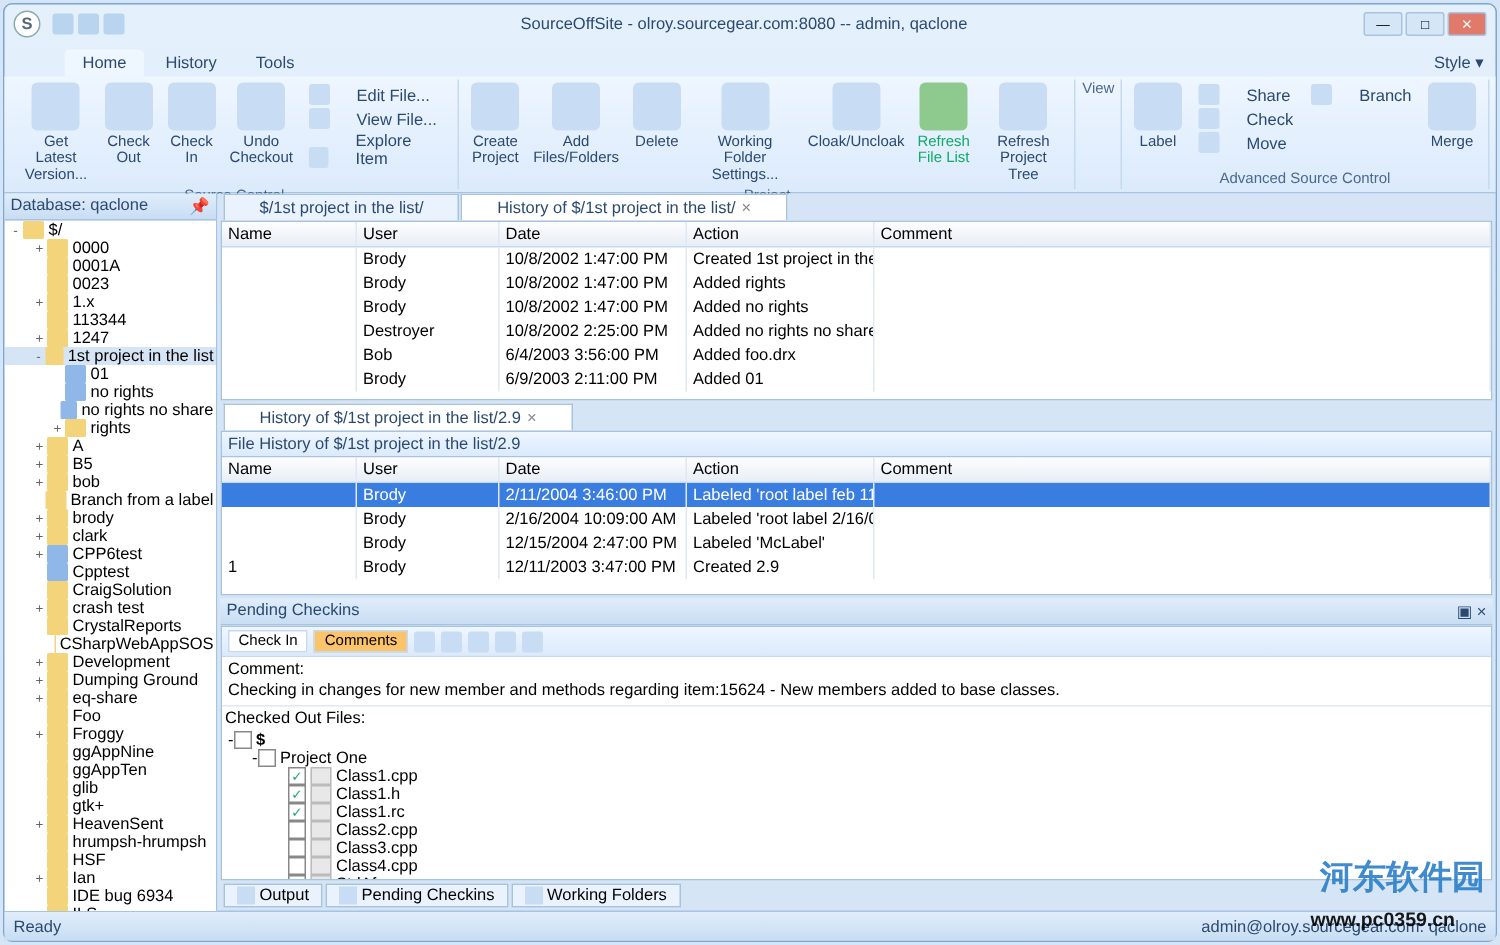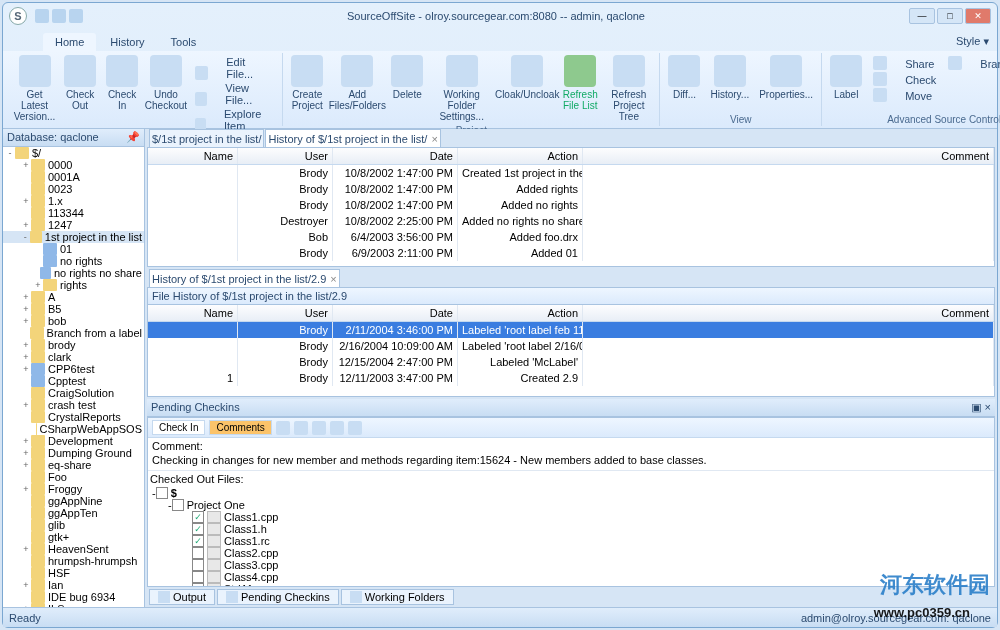--- a/index.html
+++ b/index.html
@@ -32,27 +32,27 @@
 .sidebar { width: 142px; display: flex; flex-direction: column; background: #eaf3fd; border-right: 1px solid #a8c3e0; }
 .panel-hdr { background: linear-gradient(#e0edfb, #c8ddf3); padding: 2px 4px; color: #2b4a6f; display: flex; justify-content: space-between; border-bottom: 1px solid #a8c3e0; }
 .tree { flex: 1; overflow: auto; background: #fff; font-size: 11px; }
 .tree-item { display: flex; align-items: center; padding: 0 2px; white-space: nowrap; cursor: pointer; }
 .tree-item .tw { width: 10px; text-align: center; color: #666; font-size: 9px; }
 .tree-item .fic { width: 14px; height: 12px; background: #f3d47a; border-radius: 1px; margin-right: 3px; }
 .tree-item .fic.blue { background: #8fb8e8; }
 .tree-item.sel { background: #d6e5f5; }
 .main { flex: 1; display: flex; flex-direction: column; background: #d6e5f5; overflow: hidden; }
 .doc-tabs { height: 18px; display: flex; background: #d6e5f5; padding-left: 4px; gap: 1px; }
-.doc-tab { background: #eaf3fd; padding: 2px 2px; font-size: 10px; color: #2b4a6f; border: 1px solid #a8c3e0; border-bottom: none; cursor: pointer; display: flex; align-items: center; gap: 4px; }
+.doc-tab { background: #eaf3fd; padding: 2px 23px; font-size: 10px; color: #2b4a6f; border: 1px solid #a8c3e0; border-bottom: none; cursor: pointer; display: flex; align-items: center; gap: 4px; }
 .doc-tab.active { background: #fff; }
 .doc-tab .x { color: #888; }
 .grid-panel { background: #fff; border: 1px solid #a8c3e0; margin: 0 2px 2px 2px; display: flex; flex-direction: column; overflow: hidden; }
 .grid-title { background: linear-gradient(#eef6ff, #dbeafc); padding: 2px 4px; color: #2b4a6f; border-bottom: 1px solid #a8c3e0; }
 .grid-hdr { display: flex; background: linear-gradient(#fdfdfe, #e8eef6); border-bottom: 1px solid #c5d9ef; }
-.grid-hdr div, .grid-row div { padding: 2px 4px; border-right: 1px solid #e0e8f2; overflow: hidden; white-space: nowrap; text-align: right; }
+.grid-hdr div, .grid-row div { padding: 2px 4px; border-right: 1px solid #e0e8f2; overflow: hidden; white-space: nowrap; }
 .grid-body { flex: 1; overflow: auto; }
 .grid-row { display: flex; cursor: pointer; }
 .grid-row.sel { background: #3a7de0; color: #fff; }
 .c-name { width: 90px; } .c-user { width: 95px; } .c-date { width: 125px; } .c-action { width: 125px; } .c-comment { flex: 1; }
 .pending { flex: 1; background: #fff; border: 1px solid #a8c3e0; margin: 0 2px; display: flex; flex-direction: column; min-height: 0; }
 .pend-tb { display: flex; gap: 4px; padding: 2px 4px; background: linear-gradient(#eef6ff, #dbeafc); border-bottom: 1px solid #c5d9ef; align-items: center; }
 .pend-tb .btn { padding: 1px 6px; border: 1px solid #c5d9ef; background: #fff; cursor: pointer; font-size: 10px; }
 .pend-tb .btn.active { background: #fbc36a; }
 .pend-tb .sic { width: 14px; height: 14px; background: #c8ddf3; border-radius: 2px; cursor: pointer; }
 .comment-box { padding: 2px 4px; border-bottom: 1px solid #e0e8f2; }
@@ -169,34 +169,20 @@
           </div>
         <div class="rbtn">
             <div class="ic"></div>
             <div class="lbl">Refresh
 Project Tree</div>
           </div>
       </div>
       <div class="group-label">Project</div>
     </div>
     <div class="group">
-      <div class="group-items">
-        <div class="rbtn">
-            <div class="ic"></div>
-            <div class="lbl">Diff...</div>
-          </div>
-        <div class="rbtn">
-            <div class="ic"></div>
-            <div class="lbl">History...</div>
-          </div>
-        <div class="rbtn">
-            <div class="ic"></div>
-            <div class="lbl">Properties...</div>
-          </div>
-      </div>
       <div class="group-label">View</div>
     </div>
     <div class="group">
       <div class="group-items">
         <div class="rbtn">
             <div class="ic"></div>
             <div class="lbl">Label</div>
           </div>
         <div class="vstack">
           <div class="sm">

